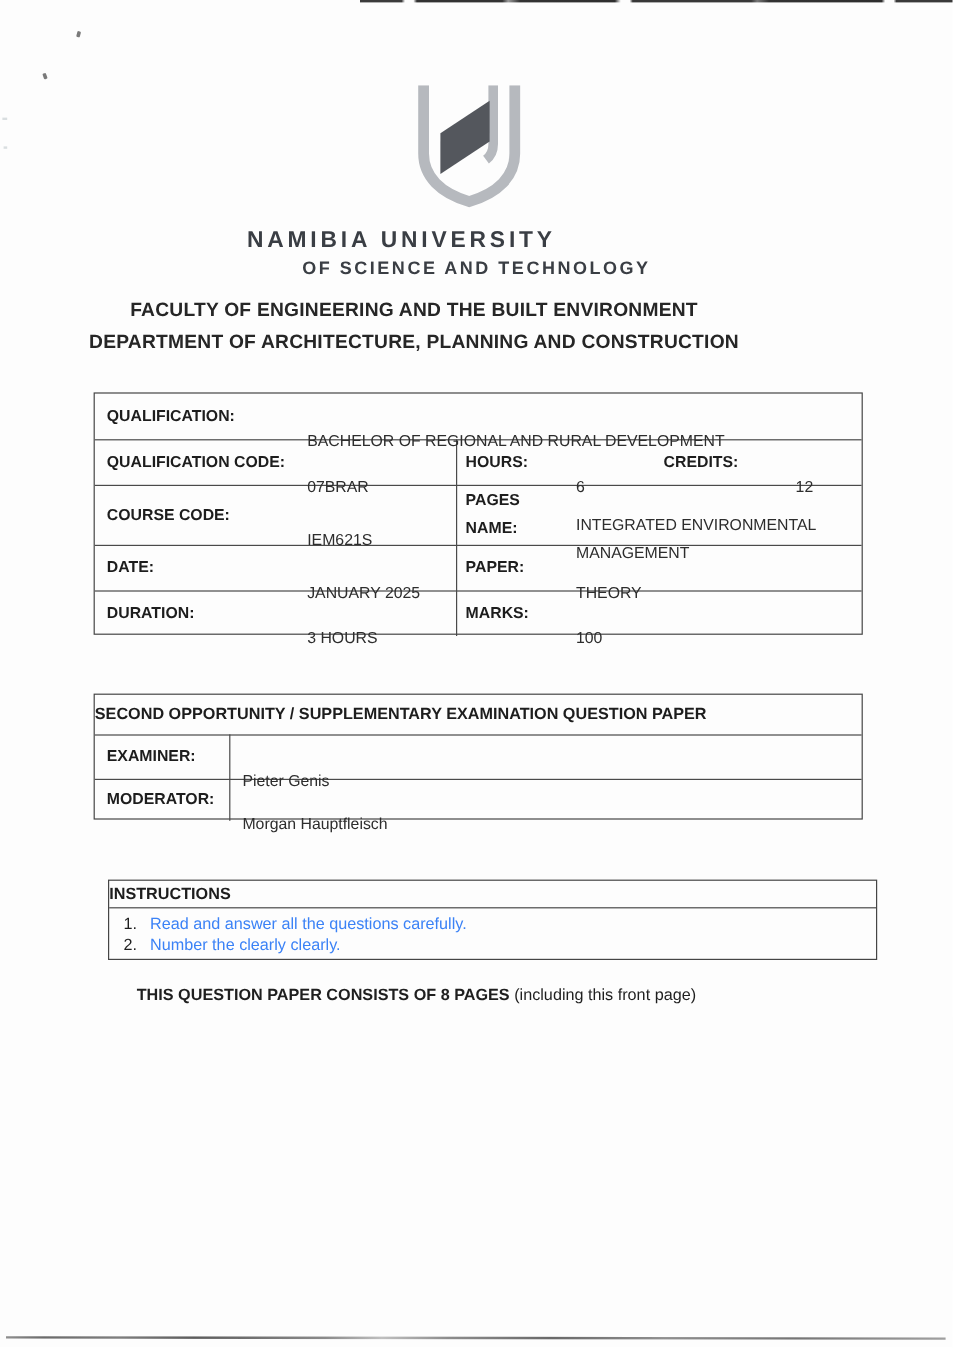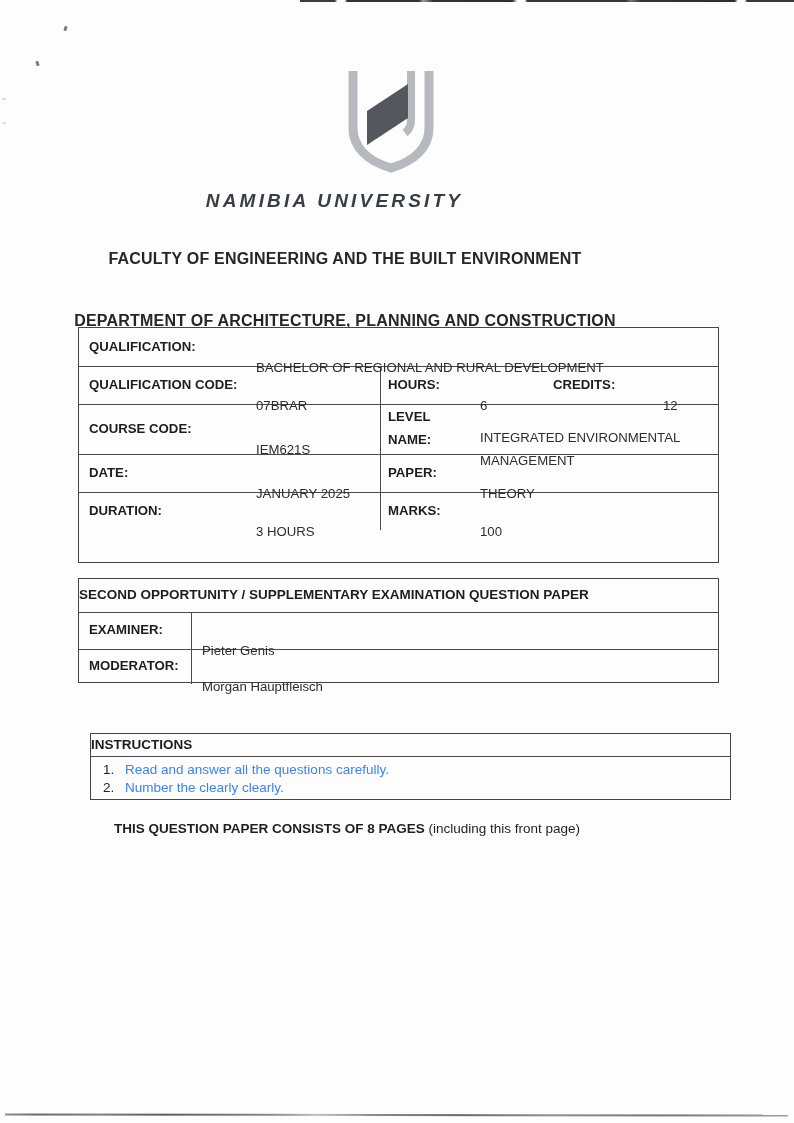--- a/index.html
+++ b/index.html
@@ -31,47 +31,47 @@
   .speck.s1 { left:64px; top:26px; width:3px; height:5px; transform:rotate(15deg); }
   .speck.s2 { left:36px; top:61px; width:3px; height:5px; transform:rotate(-20deg); }
   .edge-mark { position:absolute; background:#d9dee0; }
   .edge-mark.e1 { left:2px; top:98px; width:4px; height:2px; }
   .edge-mark.e2 { left:3px; top:122px; width:3px; height:2px; }
 
   
   .logo-svg { position:absolute; left:348px; top:71px; width:86px; height:107px; }
   .logo-line1 {
     position:absolute; left:0; top:190px; width:669px; text-align:center;
-    font-size:19px; font-weight:600; letter-spacing:3.2px; color:#3a3e44;font-style:italic;
+    font-size:19px; font-weight:600; letter-spacing:3.2px; color:#3a3e44;
   }
   .logo-line2 {
     position:absolute; left:0; top:215px; width:794px; text-align:center;
     font-size:15px; font-weight:600; letter-spacing:2.1px; color:#3a3e44;
   }
 
   .faculty-line, .dept-line {
     position:absolute; left:0; width:690px; text-align:center;
     font-size:16px; font-weight:700; color:#262626; letter-spacing:0.2px;
   }
   .faculty-line { top:250px; }
-  .dept-line { top:277px;margin-top:35px; }
+  .dept-line { top:277px; }
 
   
   .tbl { position:absolute; left:78px; width:641px; border:1.5px solid #454545; background:#fdfdfd; }
   .tbl .hline { position:absolute; left:0; width:100%; height:1.4px; background:#4a4a4a; }
   .tbl .vline { position:absolute; width:1.4px; background:#4a4a4a; }
   .tbl span { position:absolute; white-space:nowrap; font-size:13.2px; line-height:16px; }
   .tbl .lbl { font-weight:700; color:#1d1d1d; }
   .tbl .val { font-weight:400; color:#2d2d2d;margin-top:21px; }
   .tbl .hdr {
     position:absolute; left:0; width:100%; 
     font-weight:700; font-size:13.5px; color:#1d1d1d; white-space:nowrap;
   }
 
-  .t1 { top:327px; height:236px;padding-left:33px; }
+  .t1 { top:327px; height:202px;padding-left:33px; }
   .t2 { top:578px; height:105px; }
   .t3 { top:733px; height:67px;margin-left:12px; }
 
   .t3 .item-num { font-weight:400; color:#1f1f1f; font-size:13.5px; }
   .t3 .item-text { font-weight:400; color:#3b82f6; font-size:13.5px; }
 
   .footer-line {
     position:absolute; left:0; top:821px; width:694px; text-align:center;
     font-size:13.5px; color:#1f1f1f;
   }
@@ -89,20 +89,21 @@
   <div class="edge-mark e1"></div>
   <div class="edge-mark e2"></div>
   <div class="bottom-line"></div>
 
   <svg class="logo-svg" viewBox="0 0 86 107" xmlns="http://www.w3.org/2000/svg">
     <path d="M 5,0 L 5,57 C 5,76 19,90 43,97 C 67,90 81,76 81,57 L 81,0" fill="none" stroke="#b6b9be" stroke-width="9"></path>
     <path d="M 63,0 L 63,49 C 63,55 61,59 57,62" fill="none" stroke="#b6b9be" stroke-width="8"></path>
     <polygon points="19,40 60,13 60,47 19,74" fill="#54575d"></polygon>
   </svg>
   <div class="logo-line1">NAMIBIA UNIVERSITY</div>
+  <div class="logo-line2">OF SCIENCE AND TECHNOLOGY</div>
 
   <div class="faculty-line">FACULTY OF ENGINEERING AND THE BUILT ENVIRONMENT</div>
   <div class="dept-line">DEPARTMENT OF ARCHITECTURE, PLANNING AND CONSTRUCTION</div>
 
   <div class="tbl t1">
     <div class="hline" style="top:38px"></div>
     <div class="hline" style="top:76px"></div>
     <div class="hline" style="top:126px"></div>
     <div class="hline" style="top:164px"></div>
     <div class="vline" style="left:301px; top:38px; height:164px"></div>
@@ -112,21 +113,21 @@
 
     <span class="lbl" style="left:10px; top:49px">QUALIFICATION CODE:</span>
     <span class="val" style="left:177px; top:49px">07BRAR</span>
     <span class="lbl" style="left:309px; top:49px">HOURS:</span>
     <span class="val" style="left:401px; top:49px">6</span>
     <span class="lbl" style="left:474px; top:49px">CREDITS:</span>
     <span class="val" style="left:584px; top:49px">12</span>
 
     <span class="lbl" style="left:10px; top:93px">COURSE CODE:</span>
     <span class="val" style="left:177px; top:93px">IEM621S</span>
-    <span class="lbl" style="left:309px; top:81px">LEVEL</span>
+    <span class="lbl" style="left:309px; top:81px">PAGES</span>
     <span class="lbl" style="left:309px; top:104px">NAME:</span>
     <span class="val" style="left:401px; top:81px">INTEGRATED ENVIRONMENTAL</span>
     <span class="val" style="left:401px; top:104px">MANAGEMENT</span>
 
     <span class="lbl" style="left:10px; top:137px">DATE:</span>
     <span class="val" style="left:177px; top:137px">JANUARY 2025</span>
     <span class="lbl" style="left:309px; top:137px">PAPER:</span>
     <span class="val" style="left:401px; top:137px">THEORY</span>
 
     <span class="lbl" style="left:10px; top:175px">DURATION:</span>

